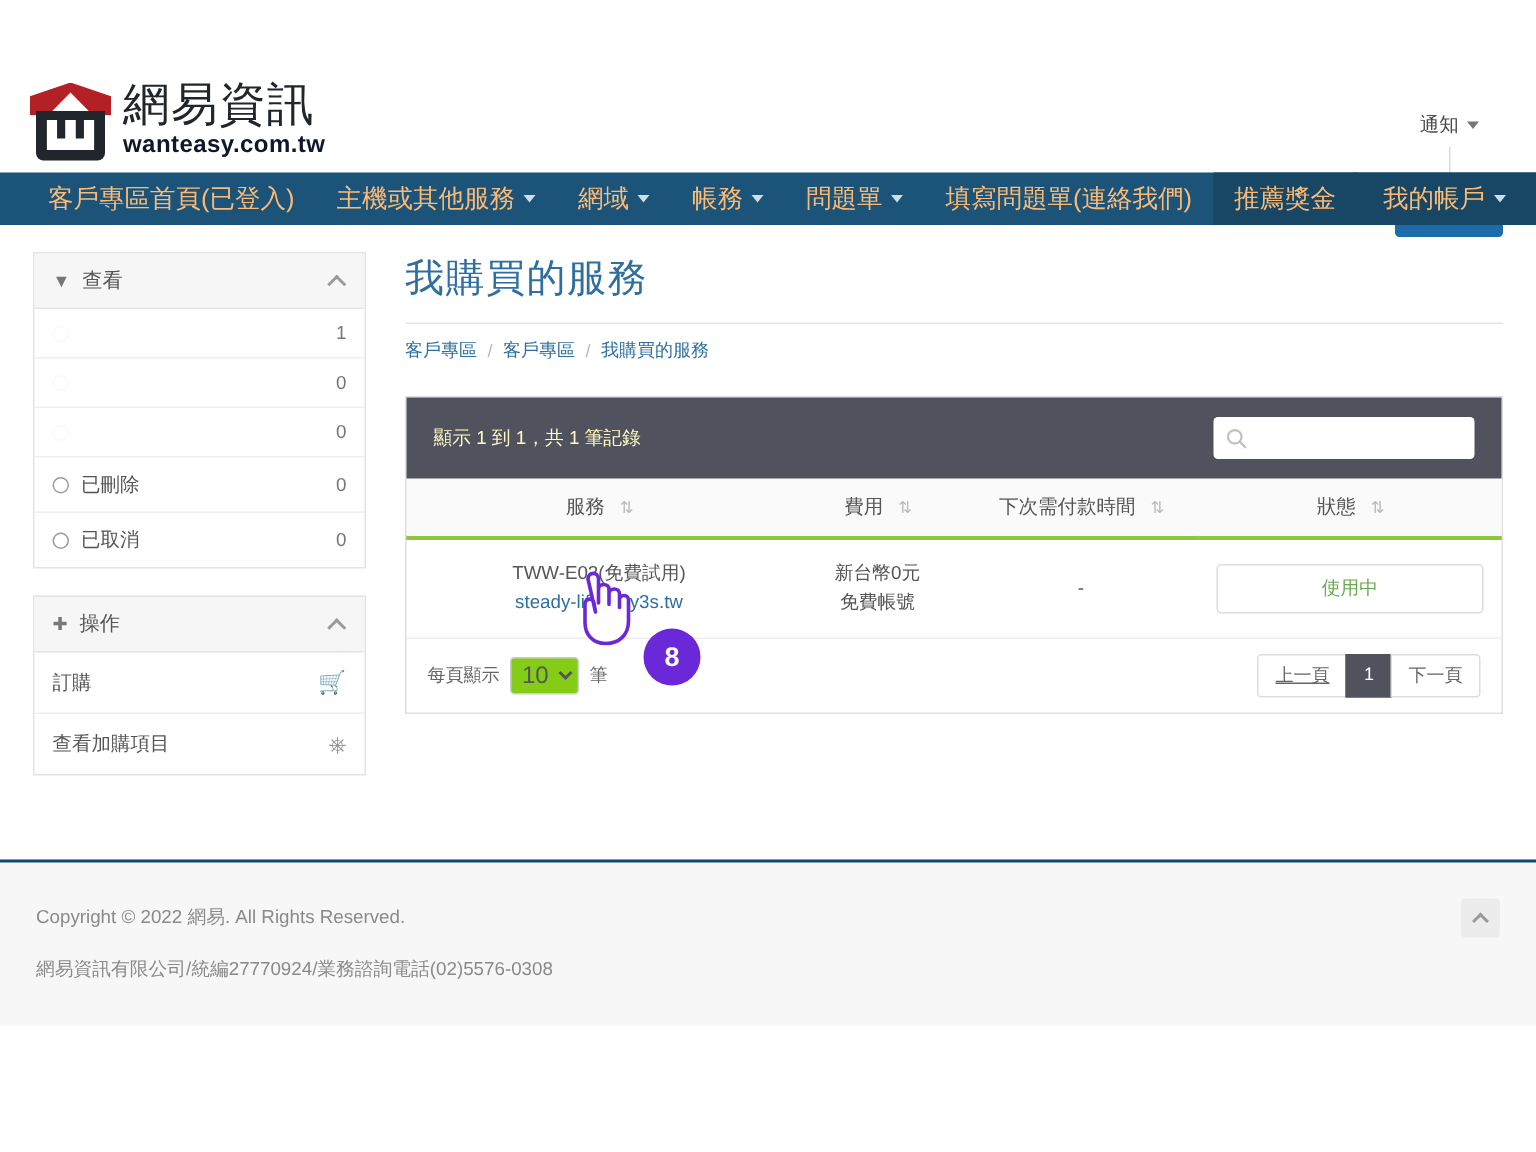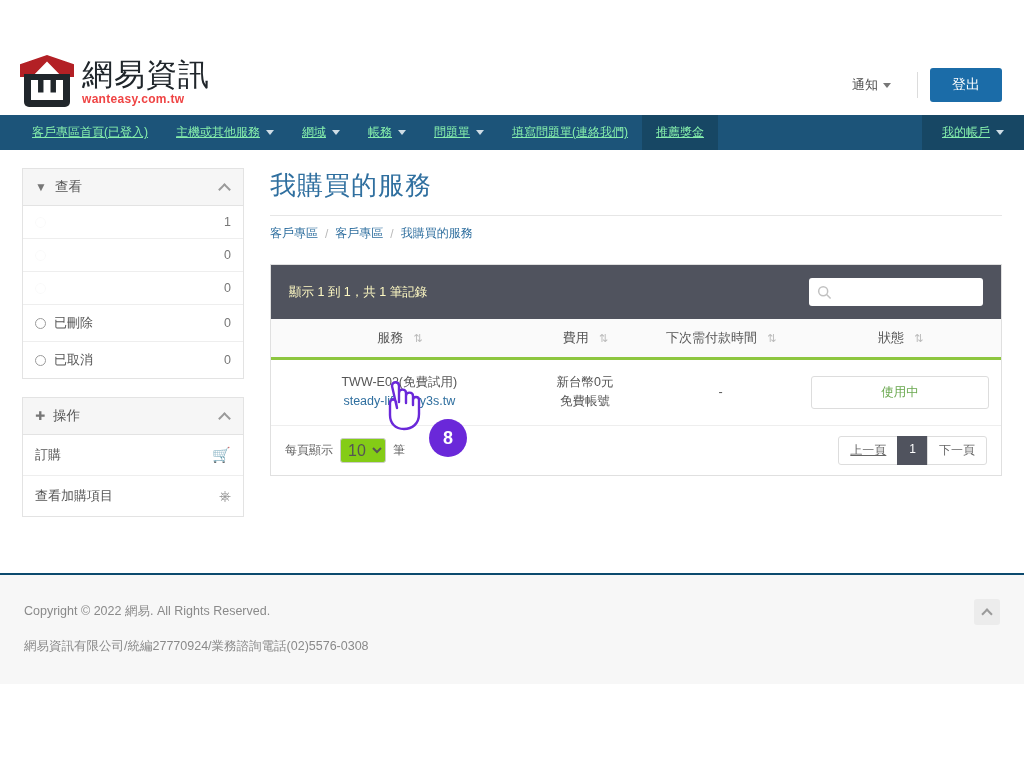--- a/index.html
+++ b/index.html
@@ -37,27 +37,27 @@
     position: absolute; left: 11px; top: 25px; width: 32px; height: 20px;
     background: #ffffff;
     clip-path: polygon(0 0, 22% 0, 22% 62%, 39% 62%, 39% 0, 61% 0, 61% 62%, 78% 62%, 78% 0, 100% 0, 100% 100%, 0 100%);
   }
   .brand-text { line-height: 1; padding-bottom: 2px; }
   .brand-cn {
     font-size: 31px; color: #20262b; letter-spacing: 1px;
     font-family: "DejaVu Sans", "Liberation Sans", sans-serif;
   }
   .brand-en {
-    font-size: 12px; color: #ef4444; letter-spacing: 0.3px;
+    font-size: 16px; color: #0f172a; letter-spacing: 0.3px;
     margin-top: 3px; font-weight: bold;
   }
 
   .topbar-right {
     position: absolute; right: 22px; top: 68px;
-    display: flex; align-items: center; gap: 0;
+    display: flex; align-items: center; gap: 0; flex-direction: column;
   }
   .notify {
     font-size: 13px; color: #4a4a4a; padding: 6px 14px;
     cursor: pointer; display: flex; align-items: center; gap: 5px;
   }
   .caret-down {
     width: 0; height: 0; border-left: 4px solid transparent;
     border-right: 4px solid transparent; border-top: 5px solid #777;
     display: inline-block;
   }
@@ -67,23 +67,22 @@
     padding: 8px 22px; border: none; border-radius: 3px; cursor: pointer;
   }
 
   
   .navbar {
     height: 35px; background: #1c5479;
     display: flex; align-items: stretch; position: relative;
   }
   .nav-item {
     display: flex; align-items: center; gap: 6px;
-    padding: 0 14px; color: #86efac; font-size: 12px; cursor: pointer;
+    padding: 0 14px; color: #fdba74; font-size: 17px; cursor: pointer;
     white-space: nowrap;
-    text-decoration: underline;
   }
   .nav-item:first-child { margin-left: 18px; }
   .nav-item.active { background: #174764; }
   .nav-caret {
     width: 0; height: 0; border-left: 4px solid transparent;
     border-right: 4px solid transparent; border-top: 5px solid #cfdde6;
   }
   .nav-right { position: absolute; right: 0; top: 0; bottom: 0; display: flex; }
   .nav-right .nav-item { background: #174764; padding: 0 20px; }
 

